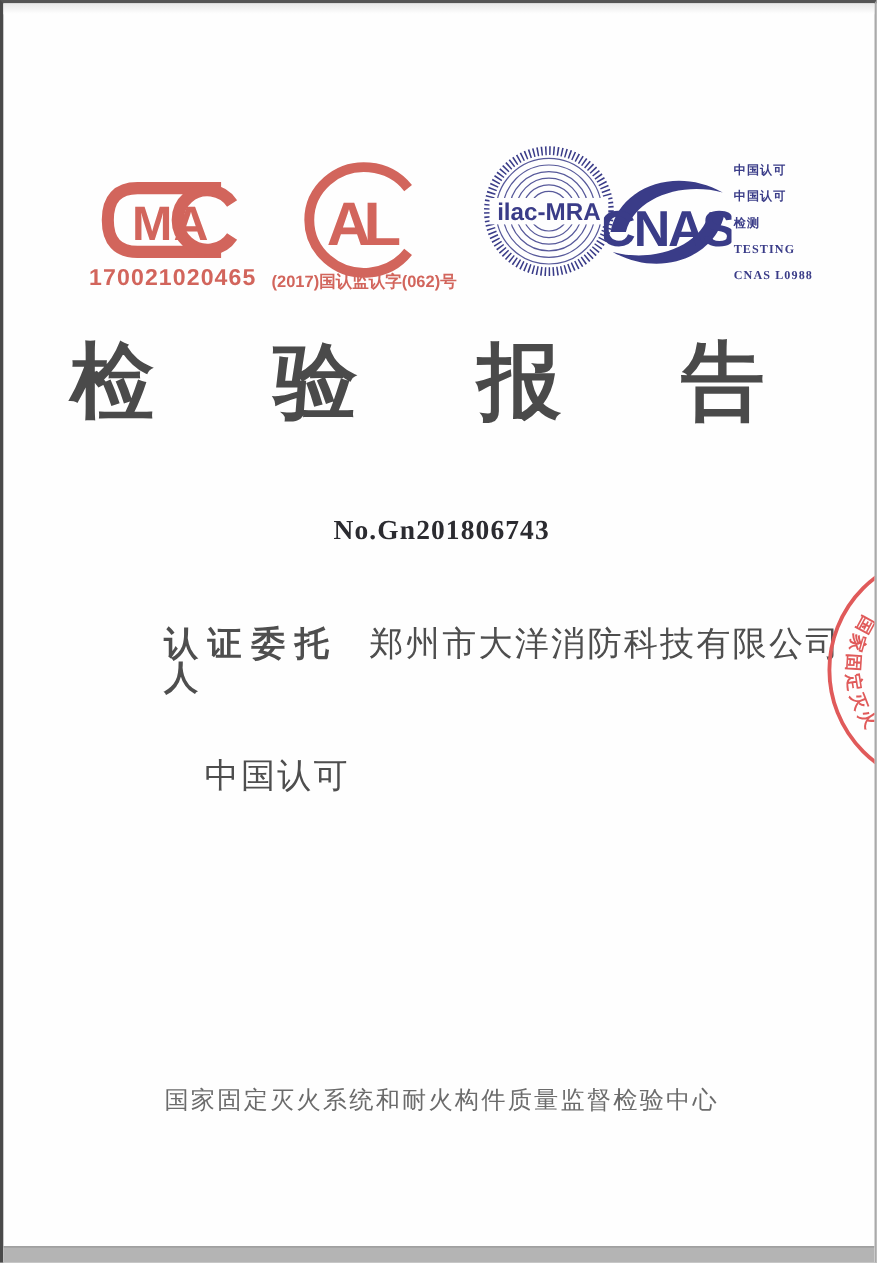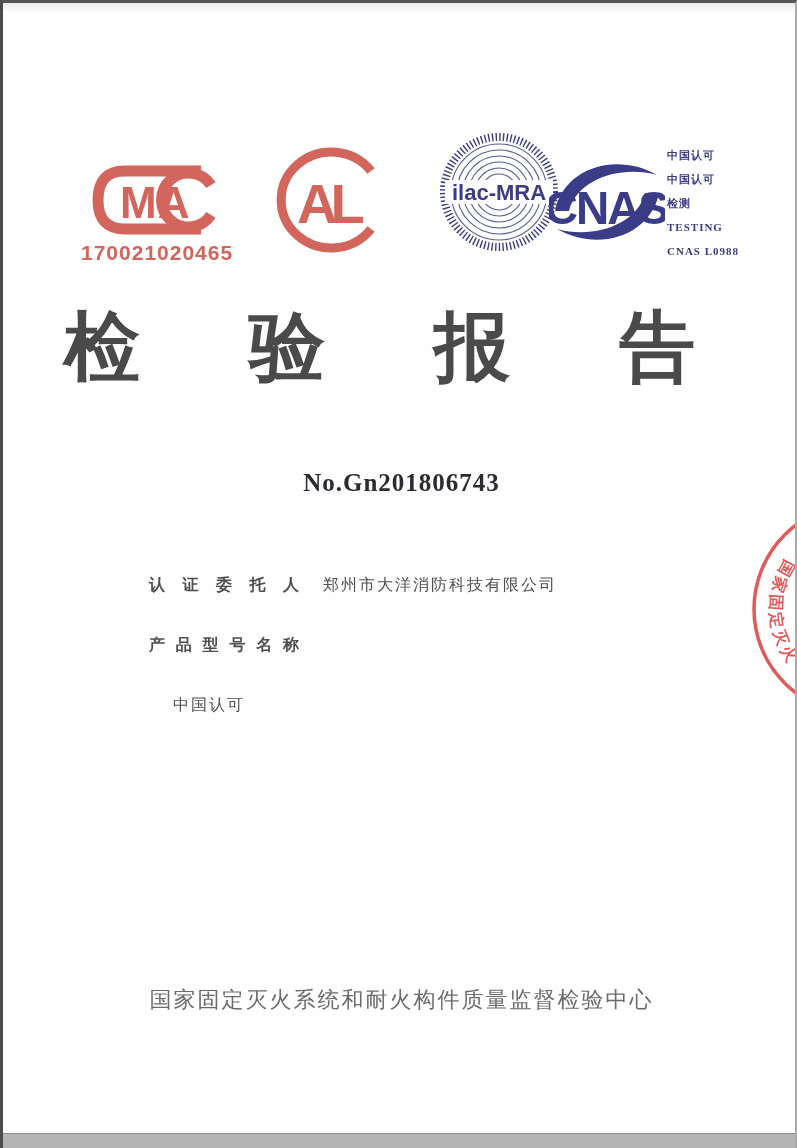--- a/index.html
+++ b/index.html
@@ -61,27 +61,27 @@
     position:absolute;left:0;top:466px;width:797px;
     text-align:center;
     font-family:"Liberation Serif","DejaVu Serif",serif;
     font-weight:bold;font-size:25px;color:#2b2b30;
     letter-spacing:1px;
   }
 
   
   .fields{position:absolute;left:146px;top:566px;}
   .field-row{display:flex;align-items:baseline;margin-bottom:29px;
-    font-size:16px;color:#4e4e4e;line-height:31px;}
+    font-size:31px;color:#4e4e4e;line-height:31px;}
   .field-label{
     display:inline-block;width:150px;
     text-align:justify;text-align-last:justify;
     font-weight:bold;white-space:normal;
   }
-  .field-value{margin-left:24px;white-space:nowrap;letter-spacing:2px;}
+  .field-value{margin-left:37px;white-space:nowrap;letter-spacing:2px;}
 
   
   .footer-org{
     position:absolute;left:0;top:982px;width:797px;
     text-align:center;
     font-family:"Liberation Sans","DejaVu Sans",sans-serif;
     font-size:22px;color:#6b6b6b;letter-spacing:2px;
   }
 
   
@@ -99,20 +99,21 @@
       <path d="M124,24 A27,27 0 1 0 124,54"></path>
     </g>
     <text x="33" y="57" font-family="Liberation Sans, DejaVu Sans, sans-serif" font-size="44" font-weight="bold" fill="#d2655c" letter-spacing="1">MA</text>
   </svg>
   <div class="cma-number">170021020465</div>
 
   <svg class="al-logo" width="116" height="108" viewBox="0 0 116 108">
     <path d="M100,24 A50,48 0 1 0 100,82" fill="none" stroke="#d2655c" stroke-width="9"></path>
     <text x="26" y="76" font-family="Liberation Sans, DejaVu Sans, sans-serif" font-size="56" font-weight="bold" fill="#d2655c" letter-spacing="-7">AL</text>
   </svg>
+  <div class="al-caption">(2017)国认监认字(062)号</div>
 
   <svg class="ilac-logo" width="120" height="122" viewBox="0 0 120 122">
     <g fill="none" stroke="#3a3c88">
       <circle cx="60" cy="61" r="55" stroke-width="8" stroke-dasharray="1.4 2.3"></circle>
       <circle cx="60" cy="61" r="48" stroke-width="1.1" opacity="0.85"></circle>
       <circle cx="60" cy="61" r="42" stroke-width="1.1" opacity="0.85"></circle>
       <circle cx="60" cy="61" r="36" stroke-width="1.1" opacity="0.85"></circle>
       <circle cx="60" cy="61" r="30" stroke-width="1.1" opacity="0.85"></circle>
       <circle cx="60" cy="61" r="24" stroke-width="1.1" opacity="0.85"></circle>
       <circle cx="60" cy="61" r="18" stroke-width="1.1" opacity="0.85"></circle>
@@ -138,21 +139,20 @@
   <div class="report-title">检 验 报 告</div>
 
   <div class="report-no">No.Gn201806743</div>
 
   <div class="fields">
     <div class="field-row">
       <span class="field-label">认 证 委 托 人</span>
       <span class="field-value">郑州市大洋消防科技有限公司</span>
     </div>
     <div class="field-row">
-      <span class="field-label">产品型号名称</span>
     </div>
     <div class="field-row">
       <span class="field-value">中国认可</span>
     </div>
   </div>
 
   <div class="footer-org">国家固定灭火系统和耐火构件质量监督检验中心</div>
 
   <svg class="seal" width="220" height="220" viewBox="0 0 220 220">
     <defs>

